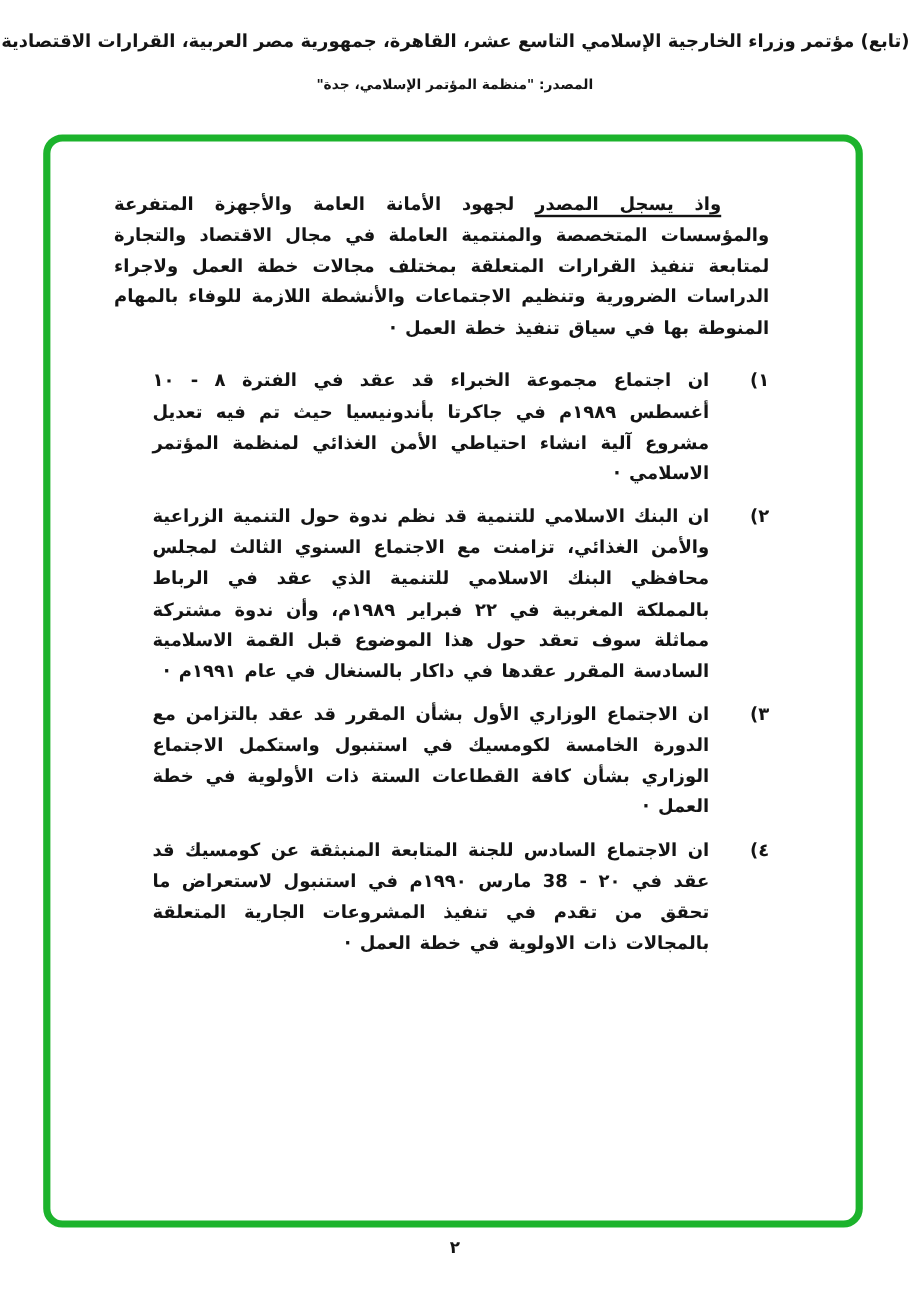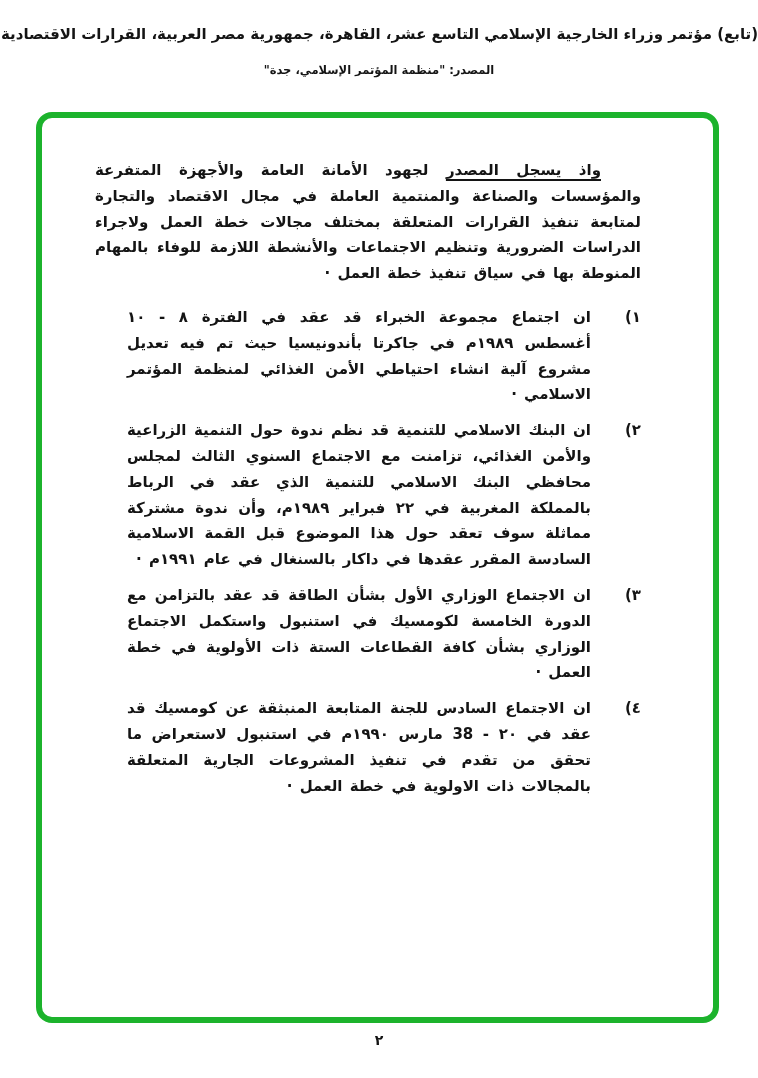--- a/index.html
+++ b/index.html
@@ -78,37 +78,37 @@
 </head>
 <body>
 
 <div class="header1">(تابع) مؤتمر وزراء الخارجية الإسلامي التاسع عشر، القاهرة، جمهورية مصر العربية، القرارات الاقتصادية، القرار الرقم ١٩/١٢-أق</div>
 <div class="header2">المصدر:  "منظمة المؤتمر الإسلامي، جدة"</div>
 
 <div class="frame" style="border-color: rgb(28, 179, 44);"></div>
 
 <div class="textcol">
 
-  <p class="para p1"><span class="lead">واذ يسجل المصدر</span><span> لجهود الأمانة العامة والأجهزة المتفرعة والمؤسسات والصناعة والمنتمية العاملة في مجال الاقتصاد والتجارة لمتابعة تنفيذ القرارات المتعلقة بمختلف مجالات خطة العمل ولاجراء الدراسات الضرورية وتنظيم الاجتماعات والأنشطة اللازمة للوفاء بالمهام المنوطة بها في سياق تنفيذ خطة العمل ·</span></p>
+  <p class="para p1"><span class="lead">واذ يسجل المصدر</span><span> لجهود الأمانة العامة والأجهزة المتفرعة والمؤسسات المتخصصة والمنتمية العاملة في مجال الاقتصاد والتجارة لمتابعة تنفيذ القرارات المتعلقة بمختلف مجالات خطة العمل ولاجراء الدراسات الضرورية وتنظيم الاجتماعات والأنشطة اللازمة للوفاء بالمهام المنوطة بها في سياق تنفيذ خطة العمل ·</span></p>
 
 
 
   <div class="item">
     <span class="item-marker">(١</span>
     <span class="item-text">ان اجتماع مجموعة الخبراء قد عقد في الفترة ٨ - ١٠ أغسطس ١٩٨٩م في جاكرتا بأندونيسيا حيث تم فيه تعديل مشروع آلية انشاء احتياطي الأمن الغذائي لمنظمة المؤتمر الاسلامي ·</span>
   </div>
 
   <div class="item">
     <span class="item-marker">(٢</span>
     <span class="item-text">ان البنك الاسلامي للتنمية قد نظم ندوة حول التنمية الزراعية والأمن الغذائي، تزامنت مع الاجتماع السنوي الثالث لمجلس محافظي البنك الاسلامي للتنمية الذي عقد في الرباط بالمملكة المغربية في ٢٢ فبراير ١٩٨٩م، وأن ندوة مشتركة مماثلة سوف تعقد حول هذا الموضوع قبل القمة الاسلامية السادسة المقرر عقدها في داكار بالسنغال في عام ١٩٩١م ·</span>
   </div>
 
   <div class="item">
     <span class="item-marker">(٣</span>
-    <span class="item-text">ان الاجتماع الوزاري الأول بشأن الطاقة قد عقد بالتزامن مع الدورة الخامسة لكومسيك في استنبول واستكمل الاجتماع الوزاري بشأن كافة القطاعات الستة ذات الأولوية في خطة العمل ·</span>
+    <span class="item-text">ان الاجتماع الوزاري الأول بشأن المقرر قد عقد بالتزامن مع الدورة الخامسة لكومسيك في استنبول واستكمل الاجتماع الوزاري بشأن كافة القطاعات الستة ذات الأولوية في خطة العمل ·</span>
   </div>
 
   <div class="item">
     <span class="item-marker">(٤</span>
     <span class="item-text">ان الاجتماع السادس للجنة المتابعة المنبثقة عن كومسيك قد عقد في ٢٠ - 38 مارس ١٩٩٠م في استنبول لاستعراض ما تحقق من تقدم في تنفيذ المشروعات الجارية المتعلقة بالمجالات ذات الاولوية في خطة العمل ·</span>
   </div>
 
 </div>
 
 <div class="page-number">٢</div>

